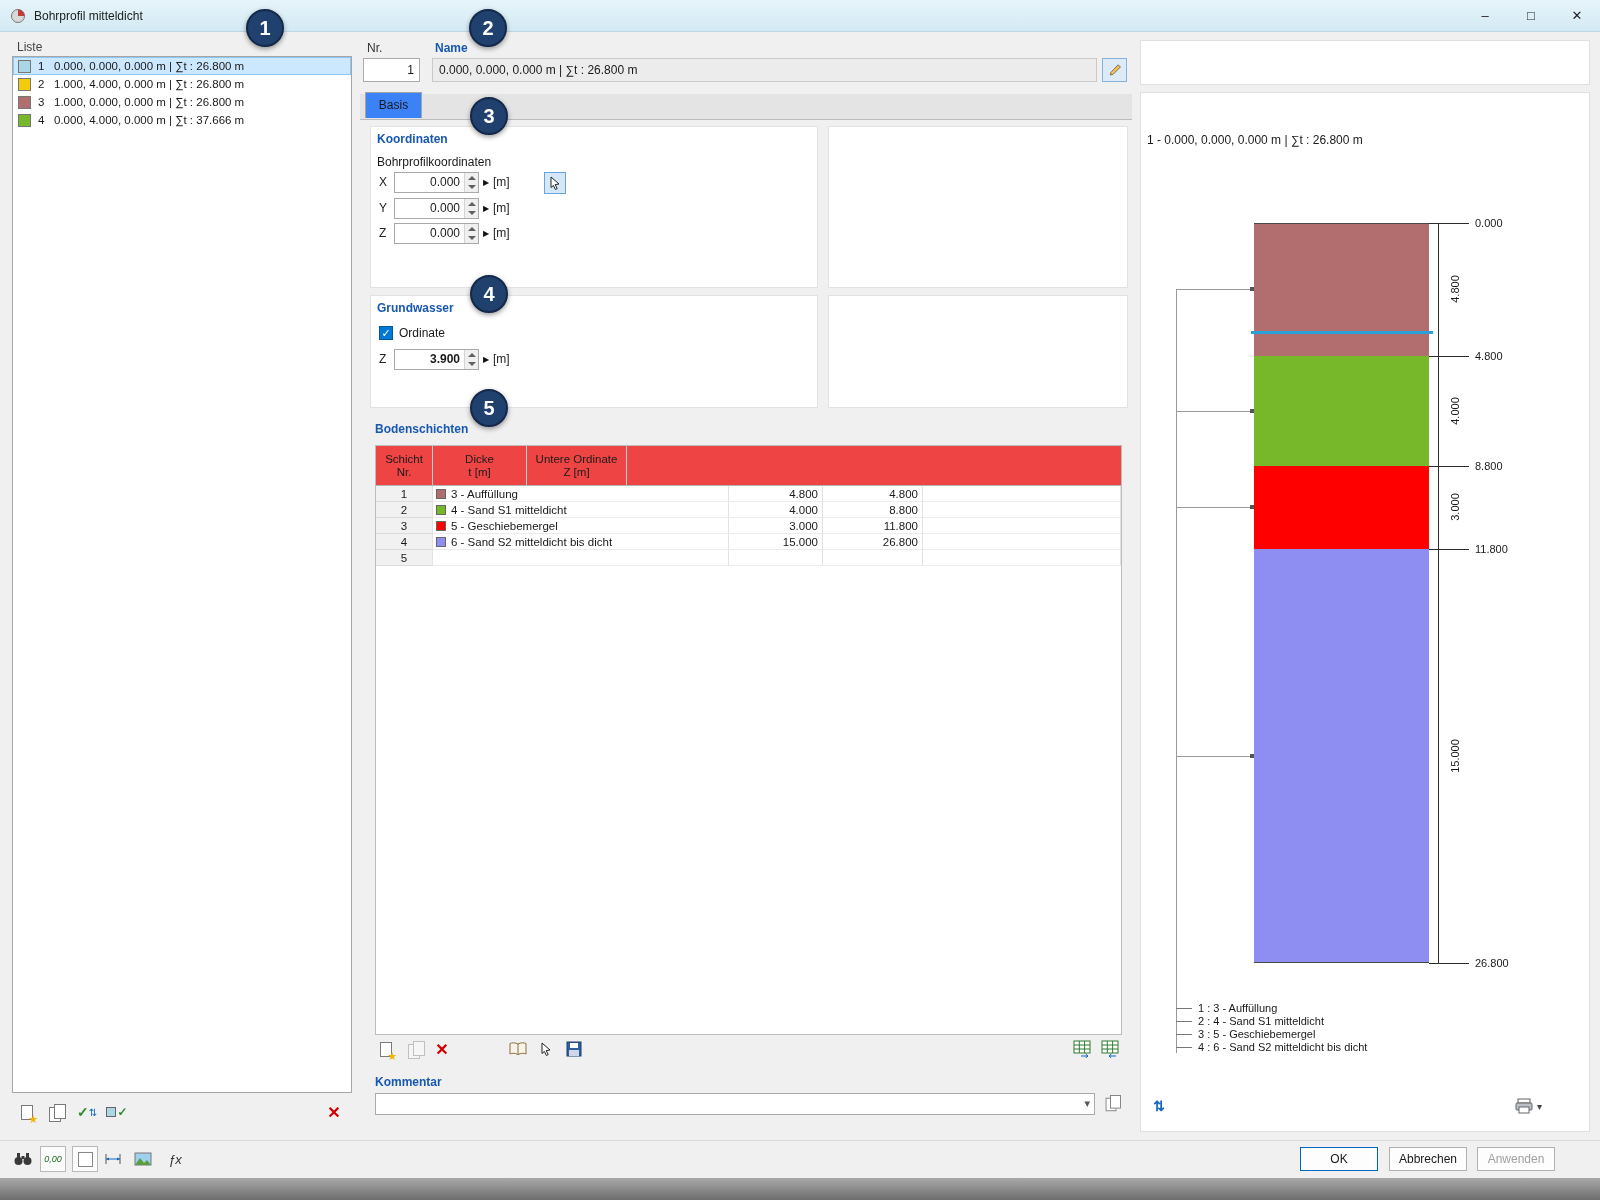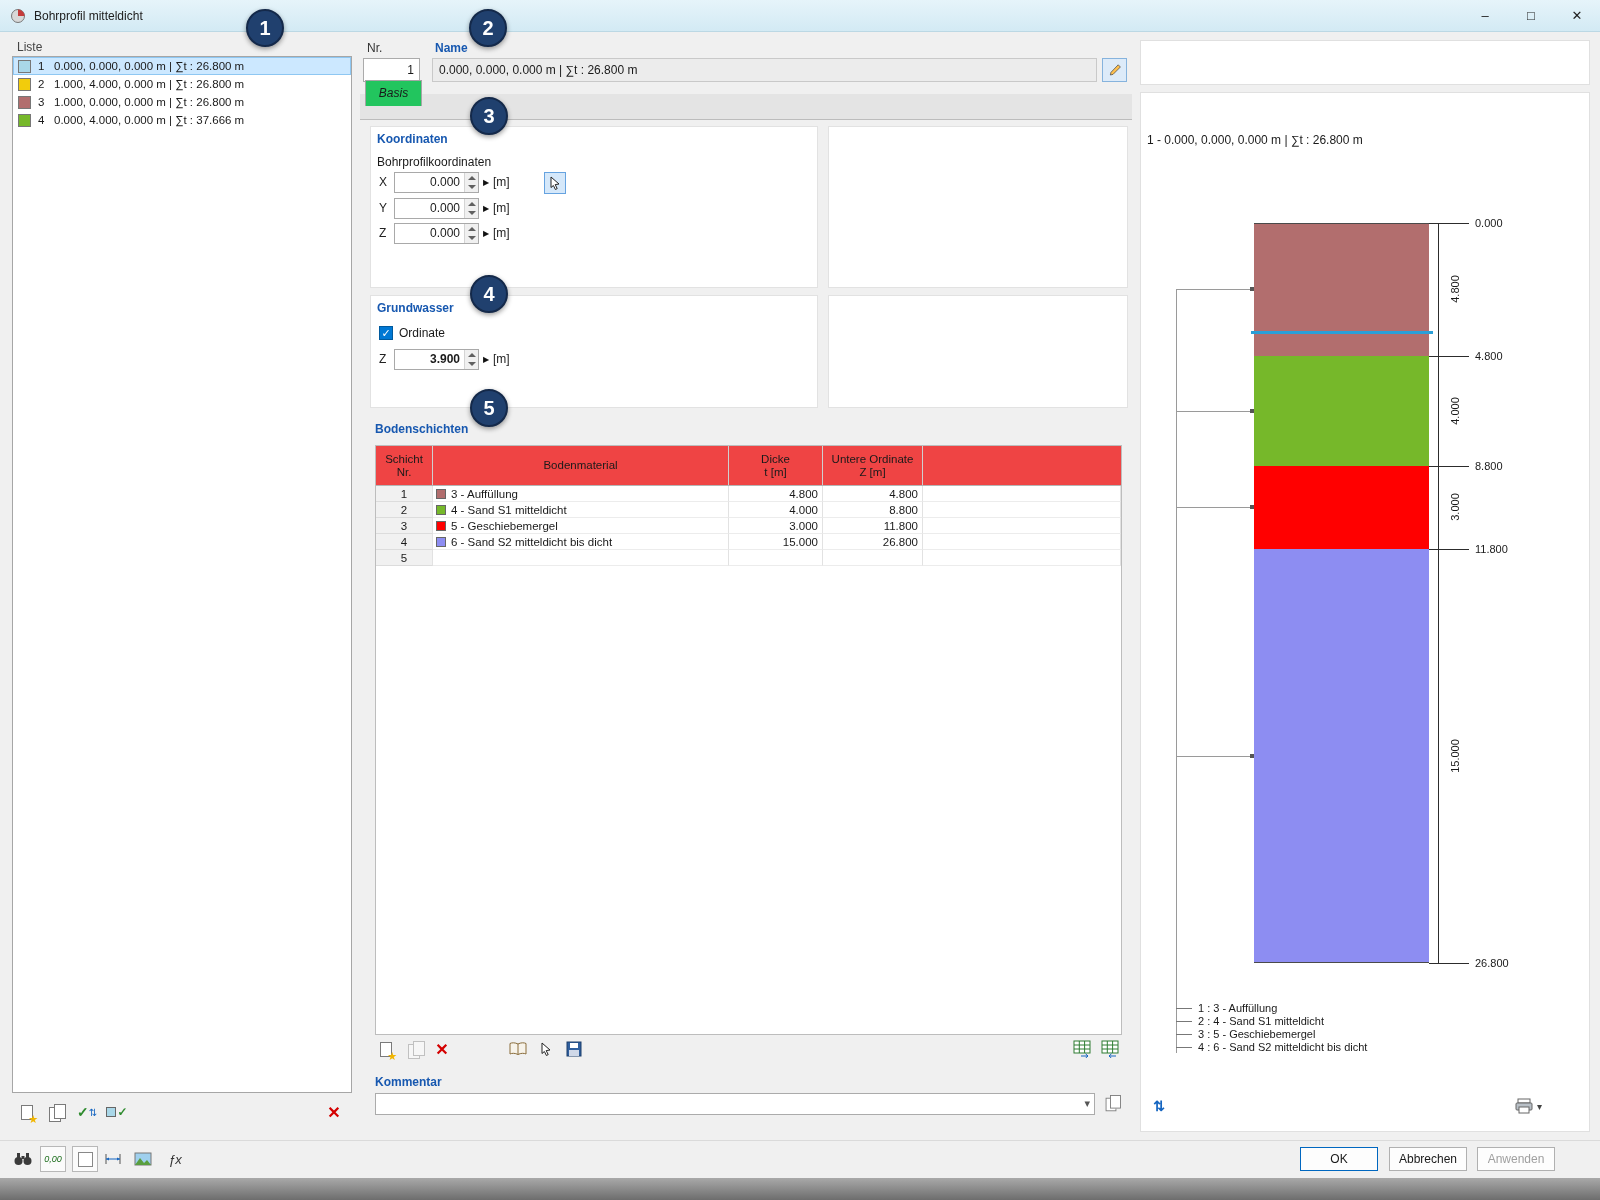--- a/index.html
+++ b/index.html
@@ -37,22 +37,22 @@
   .middle-panel { position:absolute; left:360px; top:32px; width:772px; height:1108px; background:#f0f0f0; }
   .nr-label { position:absolute; left:7px; top:9px; color:#333; }
   .nr-box { position:absolute; left:3px; top:26px; width:57px; height:24px; background:#fff; border:1px solid #ababab;
             text-align:right; line-height:22px; padding-right:5px; }
   .name-label { position:absolute; left:75px; top:9px; color:#1758b0; font-weight:bold; }
   .name-field { position:absolute; left:72px; top:26px; width:665px; height:24px; background:#ececec; border:1px solid #c9c9c9;
                 line-height:22px; padding-left:6px; white-space:nowrap; overflow:hidden; }
   .edit-btn { position:absolute; left:742px; top:26px; width:25px; height:24px; background:#ddebf9; border:1px solid #86b3dd;
               display:flex; align-items:center; justify-content:center; }
   .tab-strip { position:absolute; left:0; top:62px; width:772px; height:26px; background:#e4e4e4; border-bottom:1px solid #bcbcbc; }
-  .tab-basis { position:absolute; left:5px; top:48px; width:57px; height:26px; background:#22c55e; border:1px solid #a5a5a5;
-               border-bottom:none; text-align:center; line-height:24px; z-index:2;font-style:italic; }
+  .tab-basis { position:absolute; left:5px; top:60px; width:57px; height:26px; background:#3b82f6; border:1px solid #a5a5a5;
+               border-bottom:none; text-align:center; line-height:24px; z-index:2; }
   .content { position:absolute; left:0; top:88px; width:772px; height:1020px; background:#f0f0f0; }
 
   .white-box { position:absolute; background:#fff; border:1px solid #e2e2e2; }
   .section-heading { color:#1758b0; font-weight:bold; }
   .abs { position:absolute; }
 
   .spin { position:absolute; width:85px; height:21px; background:#fff; border:1px solid #a9a9a9;
           text-align:right; line-height:19px; padding-right:18px; }
   .spin-btns { position:absolute; right:0; top:0; width:14px; height:19px; background:#f0f0f0; border-left:1px solid #d4d4d4; }
   .spin-up, .spin-dn { position:absolute; left:3px; width:0; height:0; border-left:4px solid transparent; border-right:4px solid transparent; }
@@ -264,23 +264,20 @@
       </div>
       <div class="white-box" style="left:468px;top:175px;width:300px;height:113px;"></div>
 
       <div class="section-heading abs" style="left:15px;top:302px;">Bodenschichten</div>
 
       <div class="soil-table" style="top:325px;">
         <div class="thead">
           <div class="th c1">
               <span>Schicht</span>
               <span>Nr.</span>
-            </div>
-          <div class="th c2">
-              <span>Bodenmaterial</span>
             </div>
           <div class="th c3">
               <span>Dicke</span>
               <span>t [m]</span>
             </div>
           <div class="th c4">
               <span>Untere Ordinate</span>
               <span>Z [m]</span>
             </div>
           <div class="th c5"></div>

